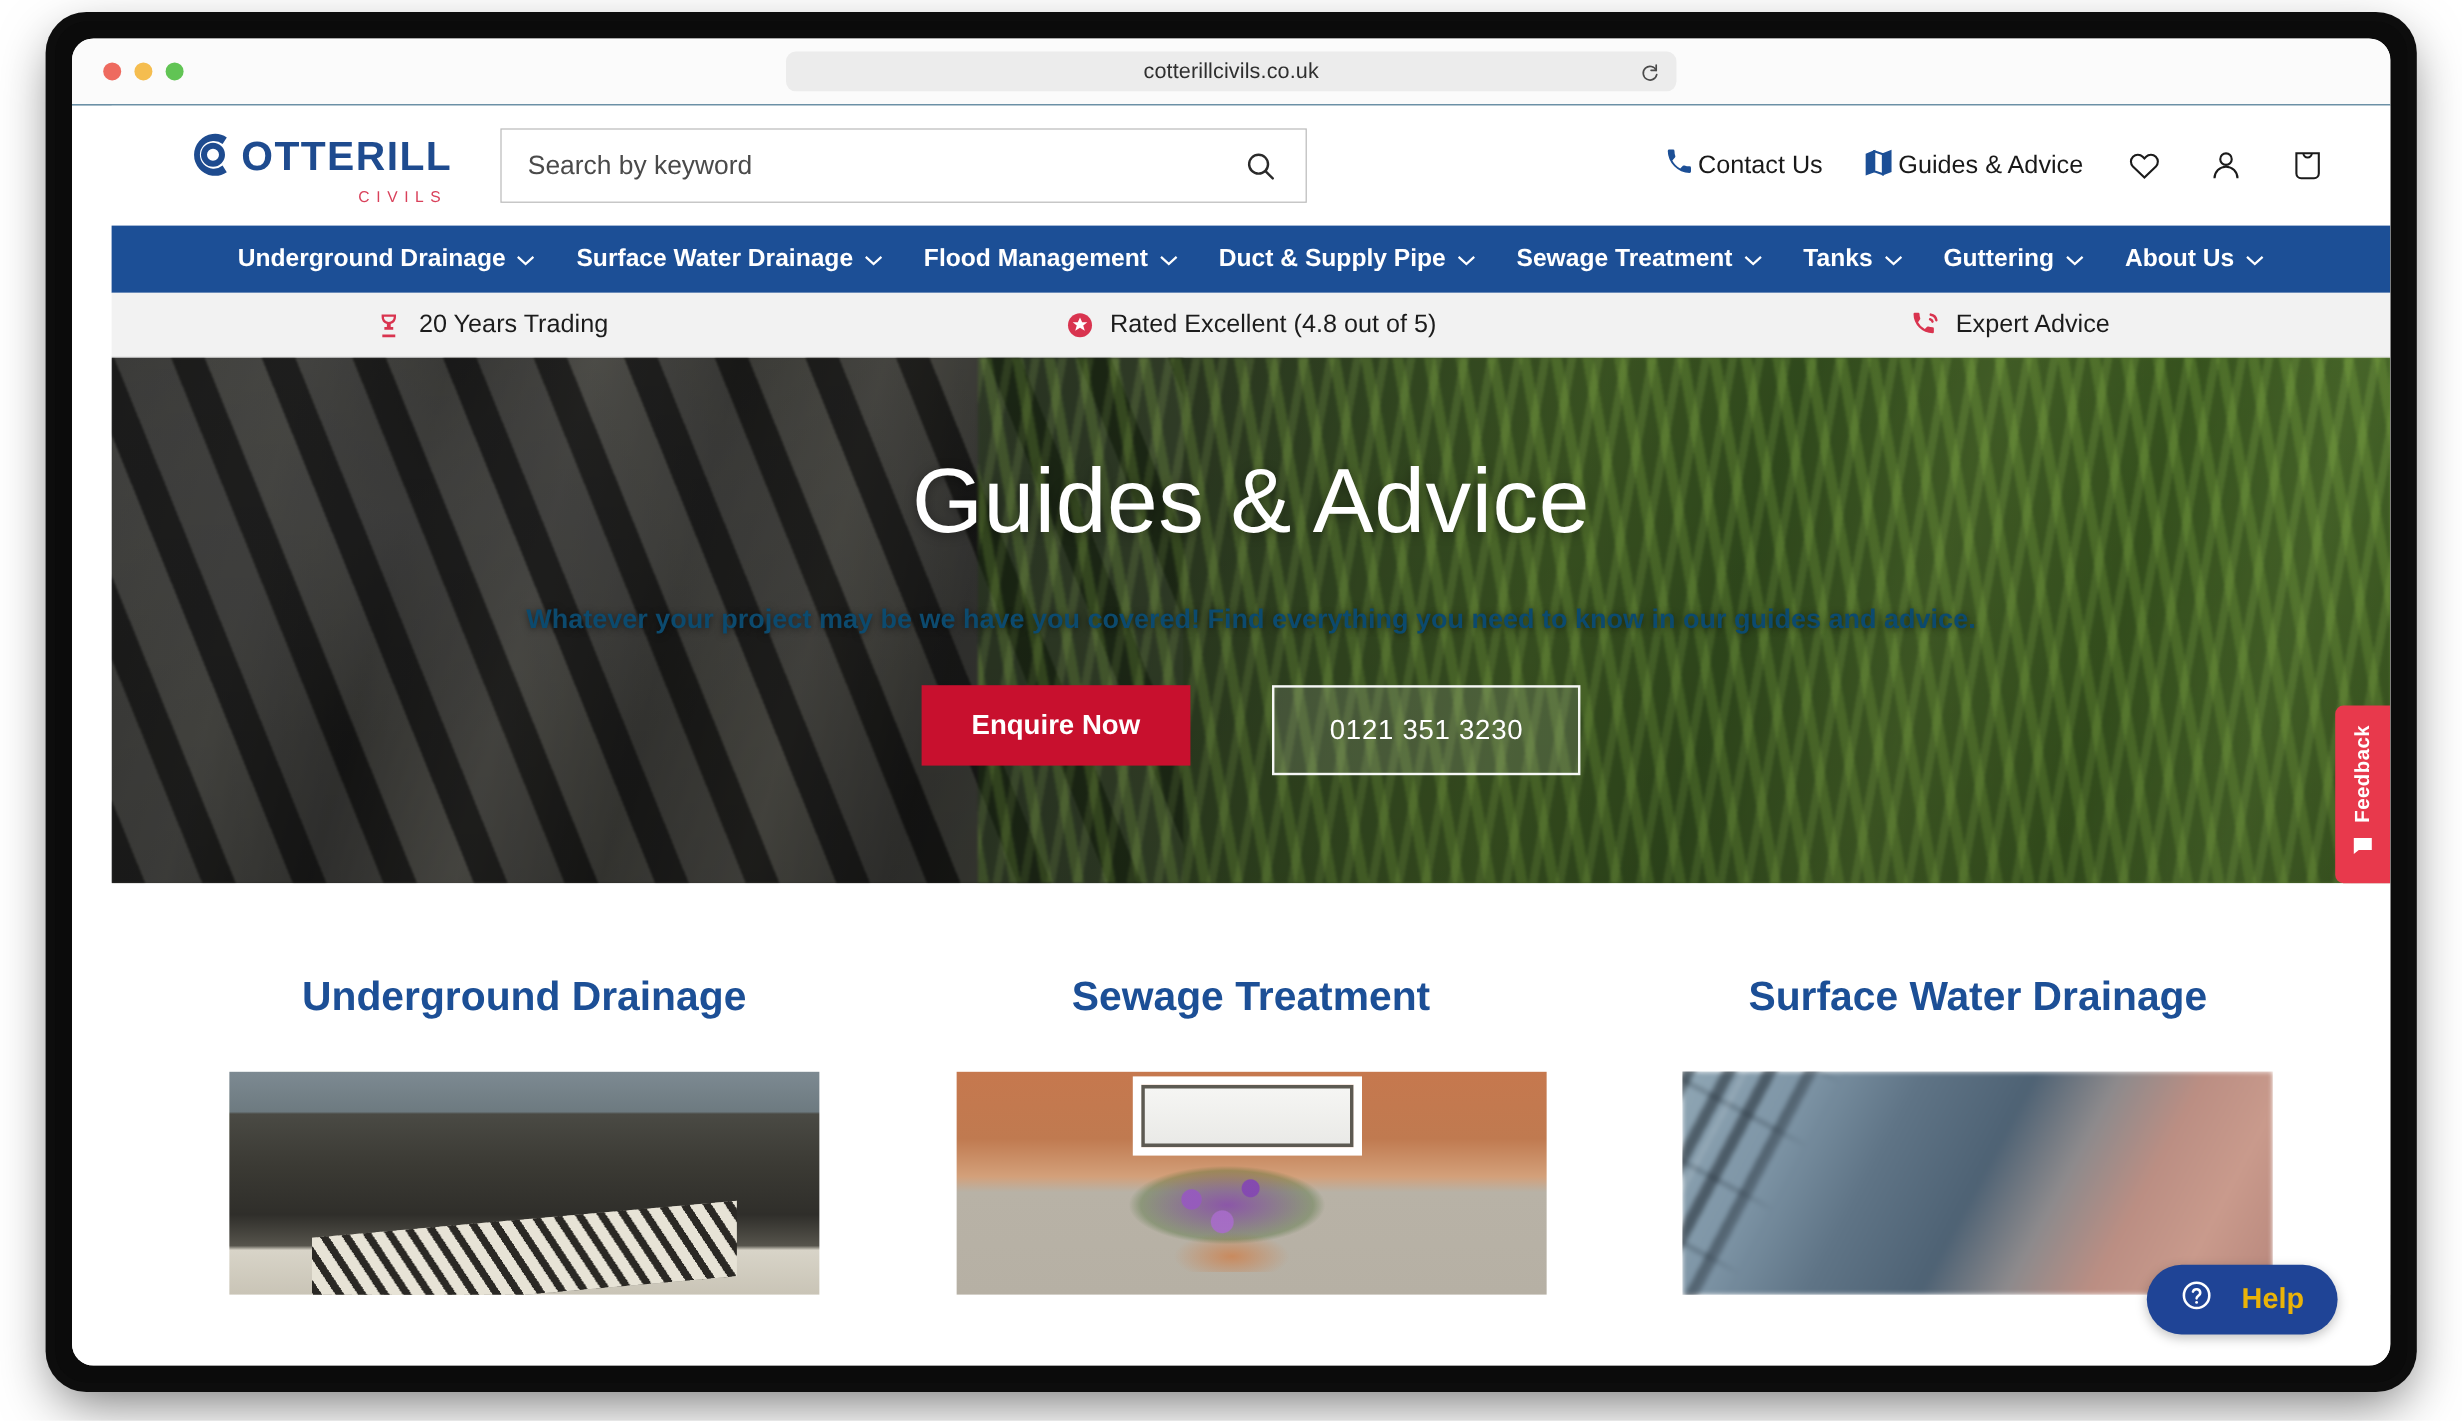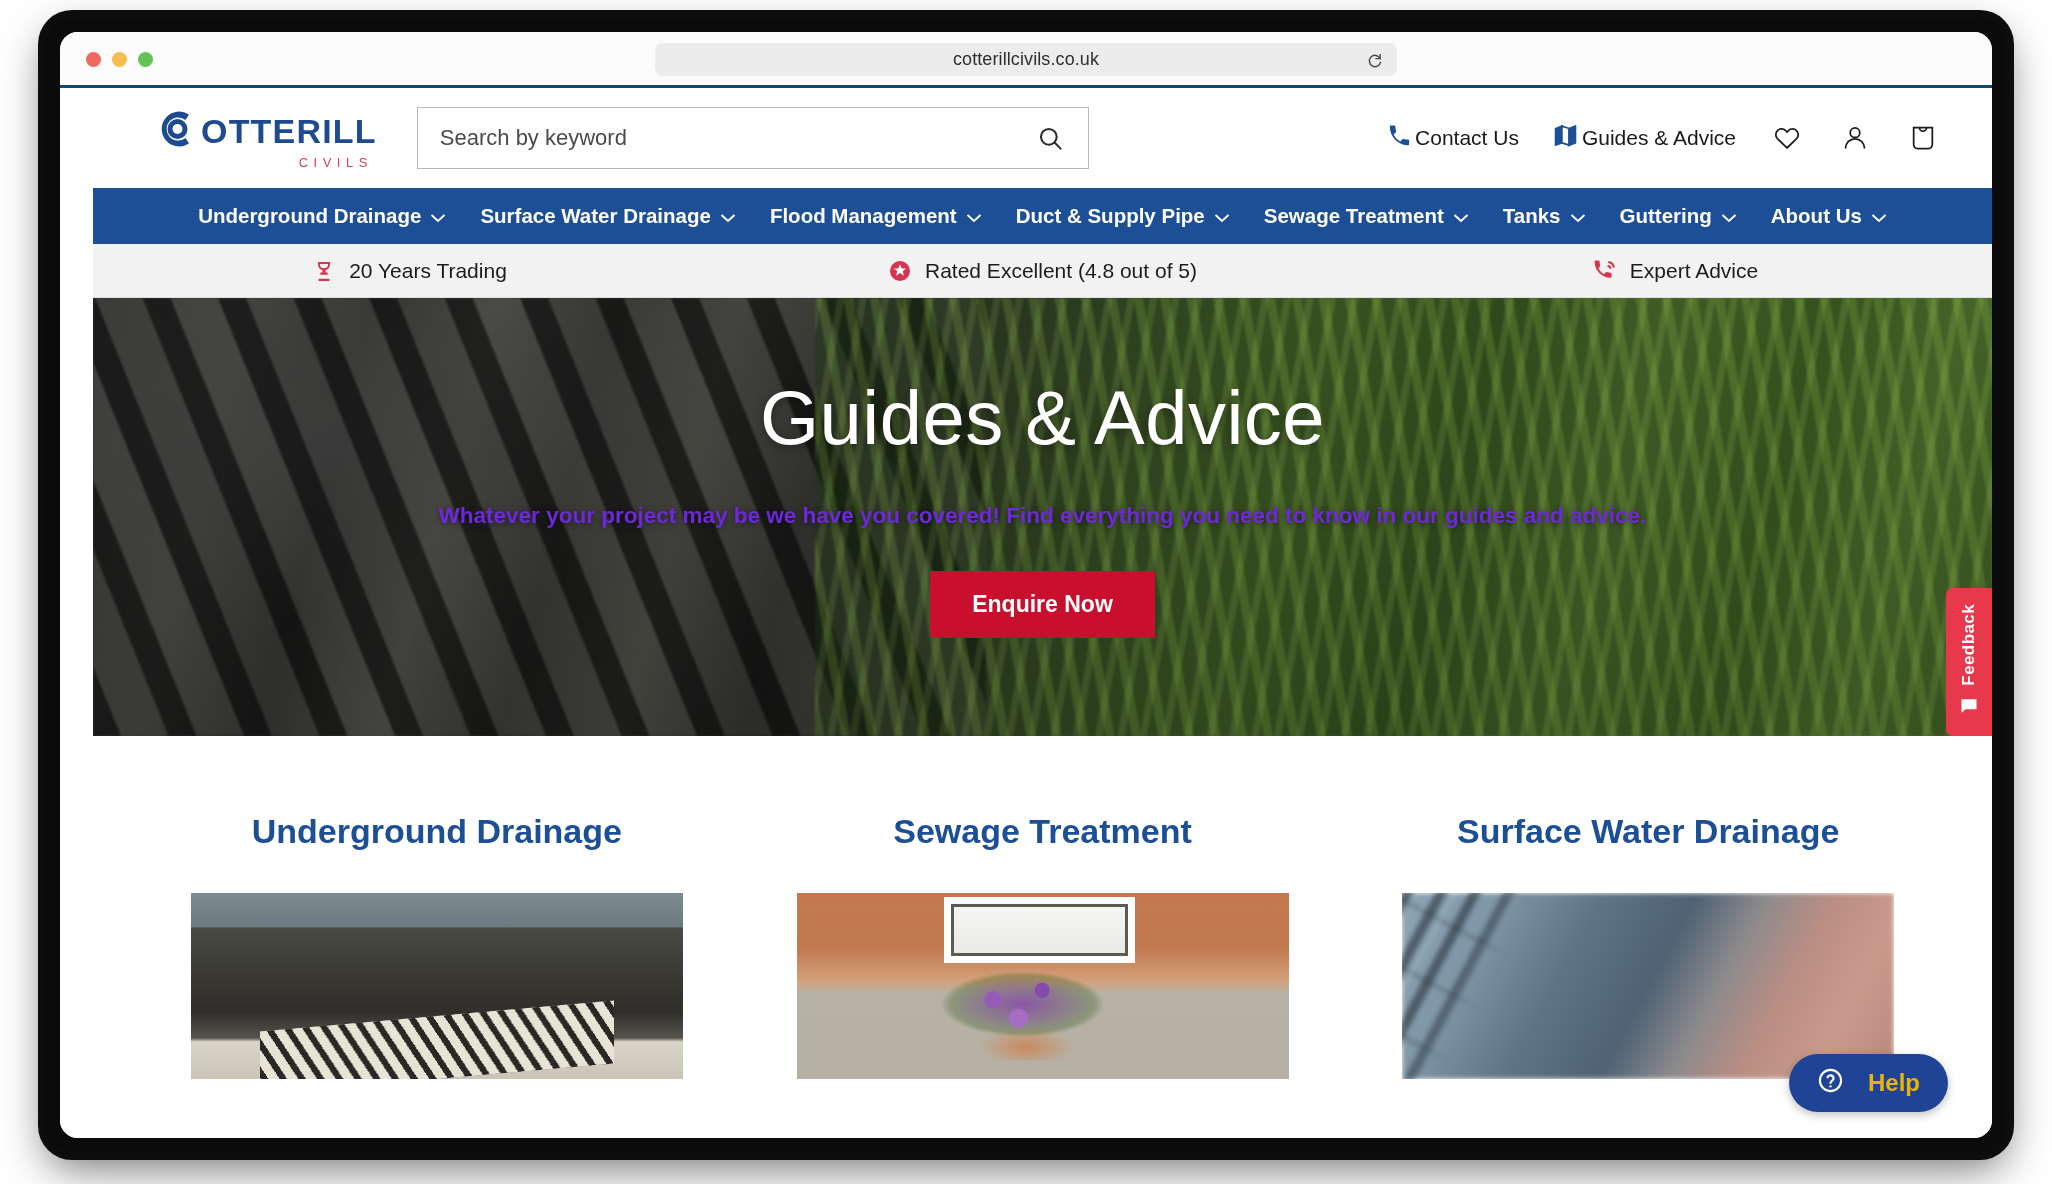--- a/index.html
+++ b/index.html
@@ -40,21 +40,21 @@
     background: #ffffff;
     border-radius: 18px;
     overflow: hidden;
   }
 
   
   .chrome {
     position: relative;
     height: 56px;
     background: #fbfbfb;
-    border-bottom: 3px solid #0c4a6e;
+    border-bottom: 1px solid #0c4a6e;
   }
   .traffic {
     position: absolute;
     left: 26px;
     top: 20px;
     display: flex;
     gap: 11px;
   }
   .dot { width: 15px; height: 15px; border-radius: 50%; }
   .dot.red { background: #ee6a5f; }
@@ -272,21 +272,21 @@
     font-size: 76px;
     font-weight: 400;
     color: #ffffff;
     letter-spacing: .5px;
     text-shadow: 0 2px 10px rgba(0,0,0,.35);
   }
   .hero-sub {
     margin-top: 42px;
     font-size: 22.5px;
     font-weight: 700;
-    color: #6d28d9;
+    color: #0c4a6e;
     text-shadow: 0 1px 6px rgba(0,0,0,.5);
     text-align: center;
   }
   .hero-ctas {
     margin-top: 42px;
     display: flex;
     align-items: flex-start;
     gap: 68px;
   }
   .btn-primary {
@@ -639,20 +639,21 @@
         <div class="hero-bg"></div>
         <div class="hero-tread"></div>
         <div class="hero-grass"></div>
         <div class="hero-veil"></div>
 
         <div class="hero-inner">
           <h1 class="hero-title">Guides &amp; Advice</h1>
           <p class="hero-sub">Whatever your project may be we have you covered! Find everything you need to know in our guides and advice.</p>
           <div class="hero-ctas">
             <button class="btn-primary">Enquire Now</button>
+            <button class="btn-ghost">0121 351 3230</button>
           </div>
         </div>
       </section>
 
       <section class="cats">
         <div class="cat">
           <h2 class="cat-title">Underground Drainage</h2>
           <div class="cat-img">
             <div class="img-dig"></div>
           </div>

